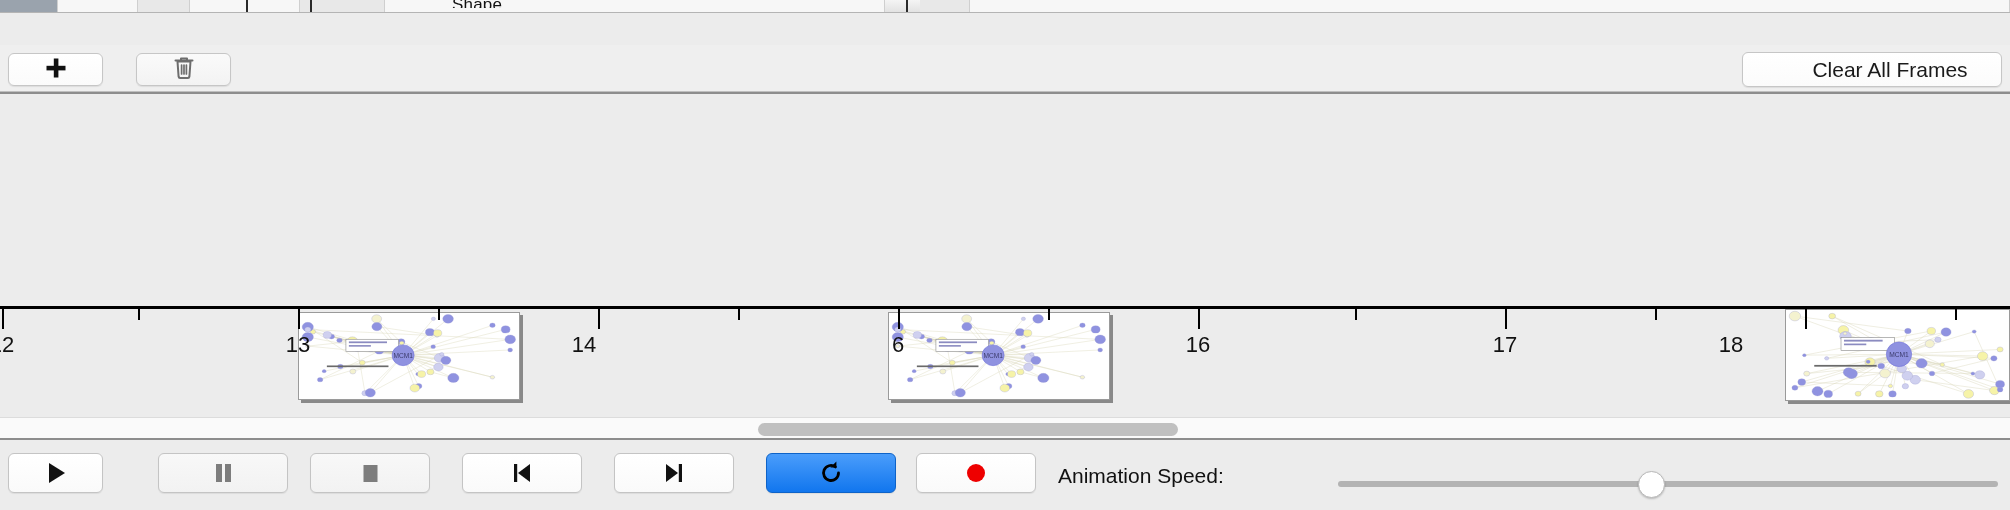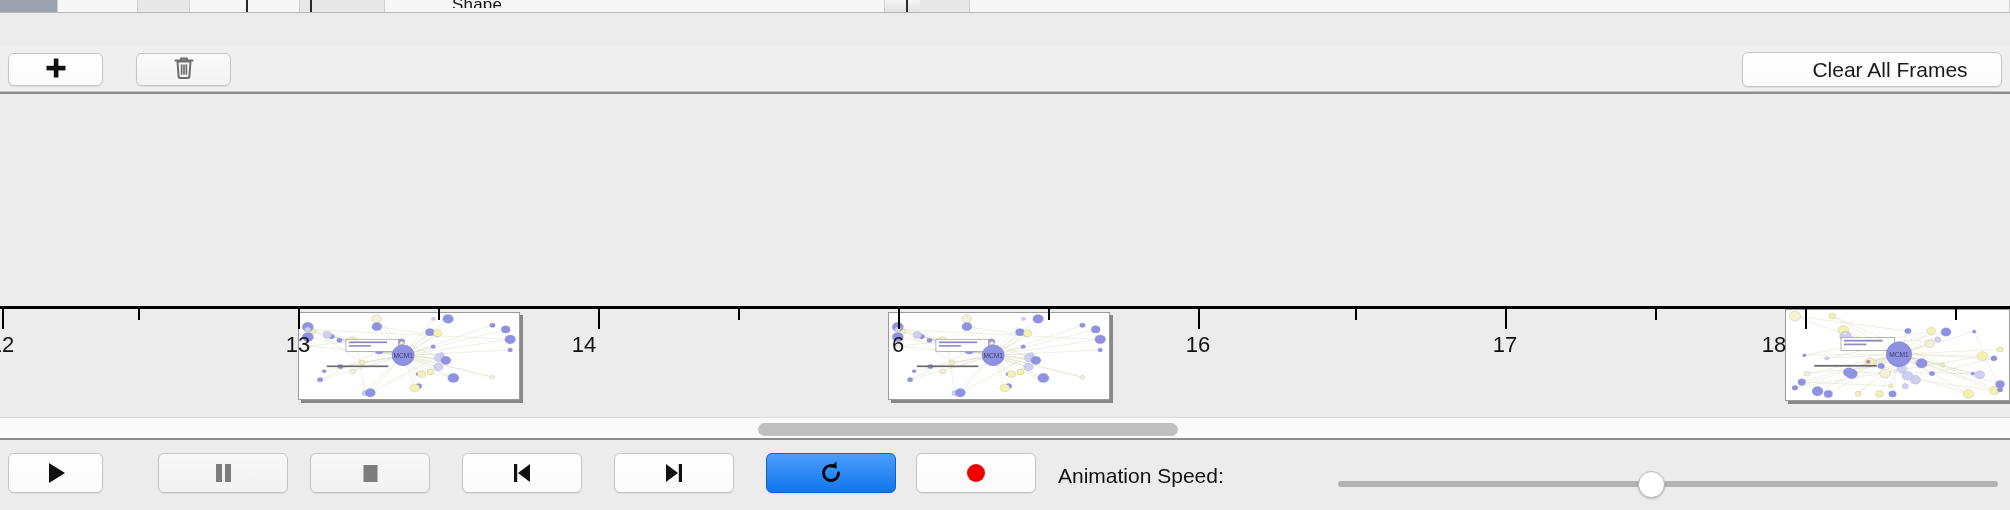--- a/index.html
+++ b/index.html
@@ -566,21 +566,21 @@
         <div class="tick-label" style="left: 298px;">13</div>
         <div class="tick major" style="left: 598px;"></div>
         <div class="tick-label" style="left: 584px;">14</div>
         <div class="tick major" style="left: 898px;"></div>
         <div class="tick-label" style="left: 898px;">6</div>
         <div class="tick major" style="left: 1198px;"></div>
         <div class="tick-label" style="left: 1198px;">16</div>
         <div class="tick major" style="left: 1505px;"></div>
         <div class="tick-label" style="left: 1505px;">17</div>
         <div class="tick major" style="left: 1805px;"></div>
-        <div class="tick-label" style="left: 1774px;">18</div>
+        <div class="tick-label" style="left: 1731px;">18</div>
         <div class="tick minor" style="left: 138px;"></div>
         <div class="tick minor" style="left: 438px;"></div>
         <div class="tick minor" style="left: 738px;"></div>
         <div class="tick minor" style="left: 1048px;"></div>
         <div class="tick minor" style="left: 1355px;"></div>
         <div class="tick minor" style="left: 1655px;"></div>
         <div class="tick minor" style="left: 1955px;"></div>
       </div>
 
   </div>

